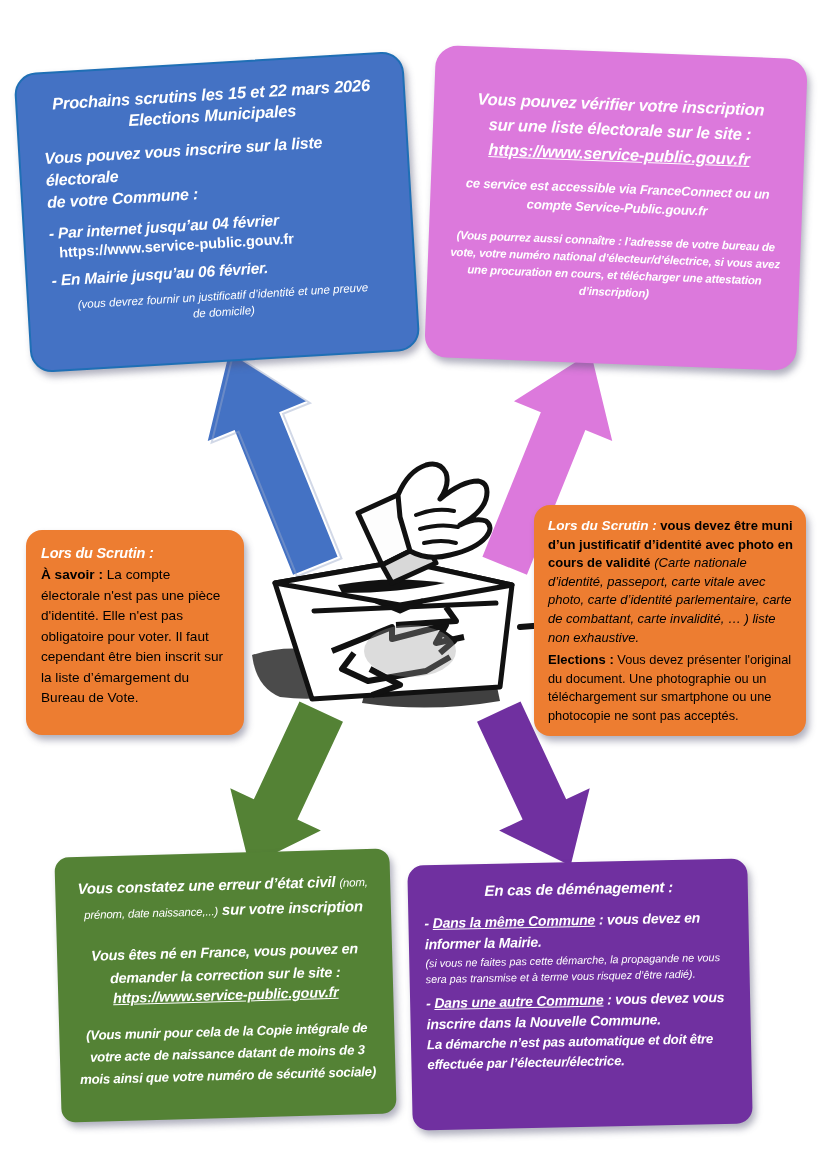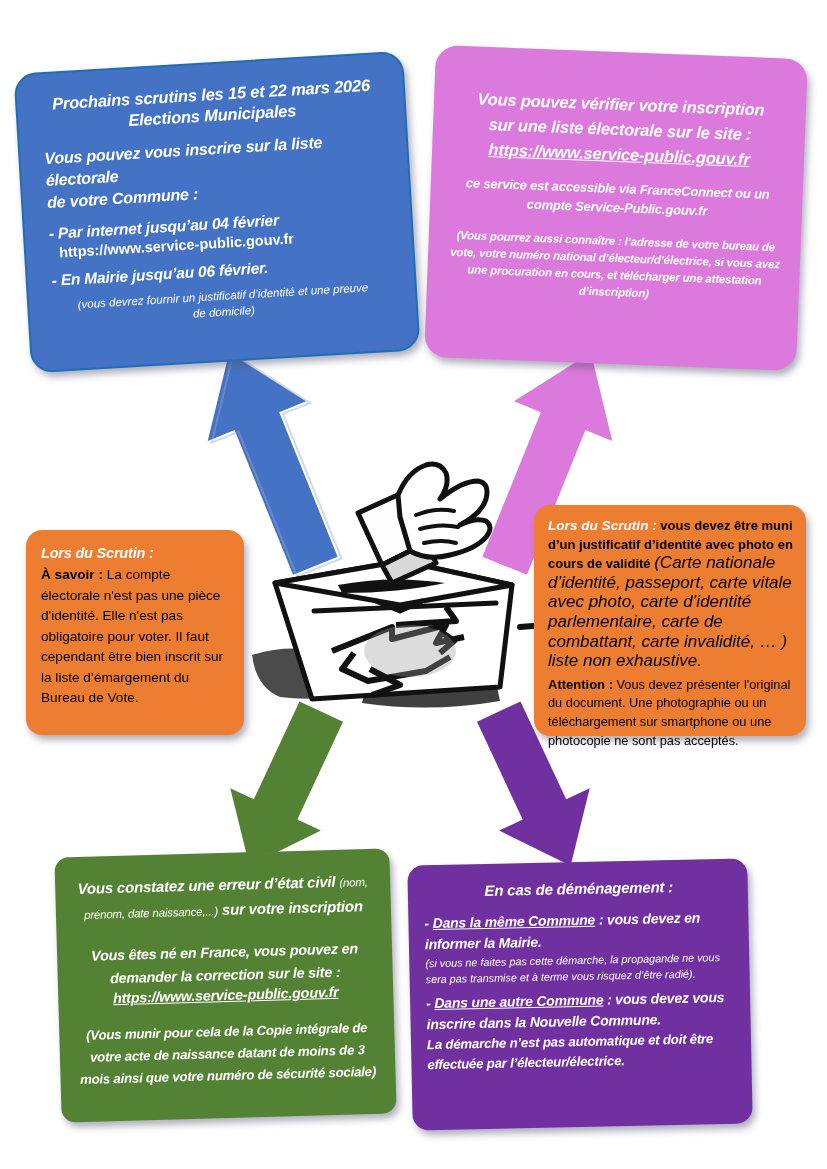--- a/index.html
+++ b/index.html
@@ -82,21 +82,21 @@
   #orangeR{
     left:534px;top:505px;width:272px;height:231px;
     background:#ED7D31;
     border-radius:16px;
     color:#000000;
   }
   #orangeR .inner{padding:12px 13px 6px 14px;}
   #orangeR .t{font-size:12.8px;line-height:18.6px;font-style:normal;font-weight:normal;}
   #orangeR .hdi{font-style:italic;font-weight:bold;color:#ffffff;font-size:13.6px;}
   #orangeR .sb{font-weight:bold;font-size:13px;}
-  #orangeR .it{font-style:italic;font-size:17px;}
+  #orangeR .it{font-style:italic;font-size:13px;}
 
   
   #green{
     left:58px;top:853px;width:335px;height:265px;
     background:#548235;
     border-radius:14px;
     transform:rotate(-1.6deg);
   }
   #green .inner{padding:20px 16px 8px 16px;text-align:center;}
   #green .l1{font-size:15px;line-height:24px;}
@@ -242,21 +242,21 @@
       </p>
     </div>
   </div>
 
   <div class="box" id="orangeR">
     <div class="inner">
       <p class="t">
         <span class="hdi">Lors du Scrutin :</span><span class="sb"> vous devez être muni d’un justificatif d’identité avec photo en cours de validité </span><span class="it">(Carte nationale d’identité, passeport, carte vitale avec photo, carte d’identité parlementaire, carte de combattant, carte invalidité, … ) liste non exhaustive.</span>
       </p>
       <p class="t" style="margin-top:4px;">
-        <span class="sb">Attention :</span><span> Vous devez présenter l'original du document. Une photographie ou un téléchargement sur smartphone ou une photocopie ne sont pas acceptés.</span>
+        <span class="sb">Elections :</span><span> Vous devez présenter l'original du document. Une photographie ou un téléchargement sur smartphone ou une photocopie ne sont pas acceptés.</span>
       </p>
     </div>
   </div>
 
   <div class="box" id="green">
     <div class="inner">
       <p class="disp l1">
         <span>Vous constatez une erreur d’état civil </span><span class="sm">(nom, prénom, date naissance,...)</span><span> sur votre inscription</span>
       </p>
 

